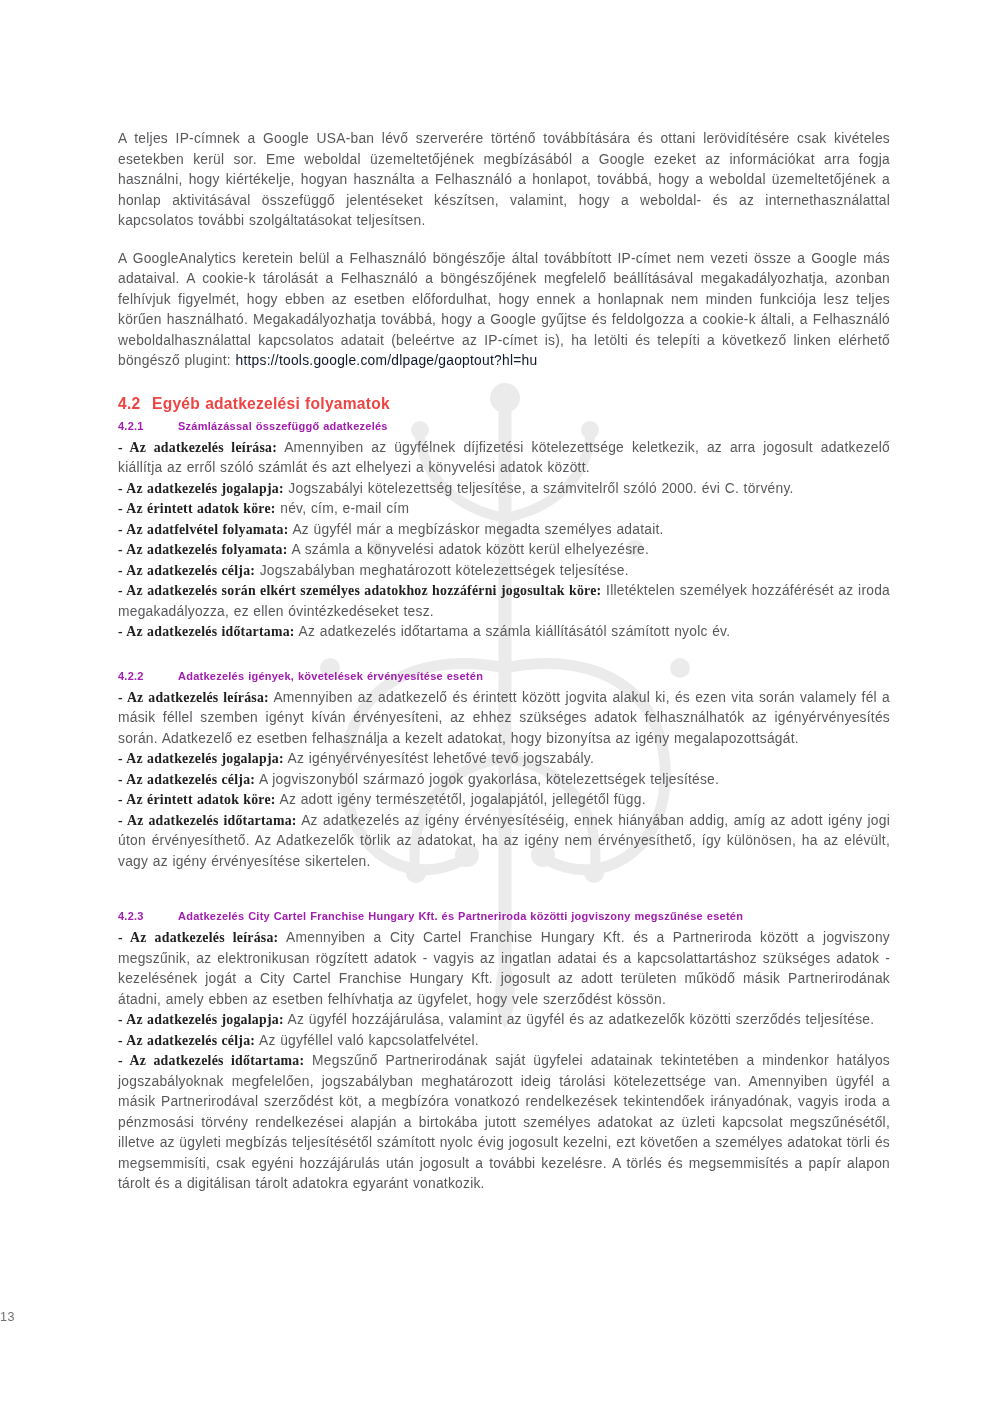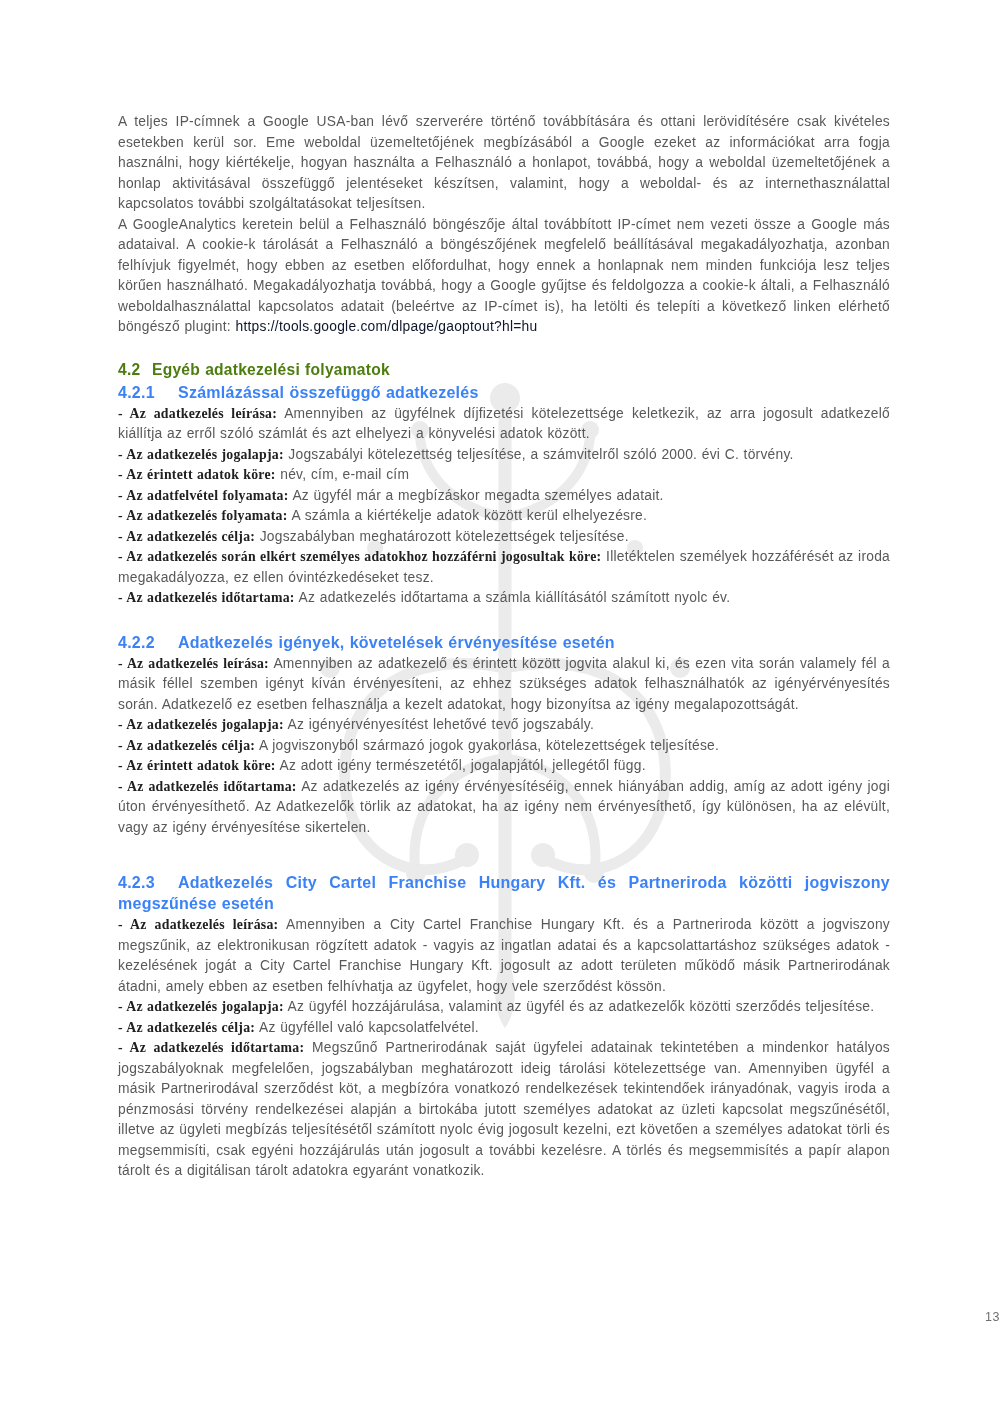--- a/index.html
+++ b/index.html
@@ -23,49 +23,49 @@
     left: 118px;
     top: 112px;
     width: 772px;
     z-index: 1;
     color: #58585b;
     font-size: 13.8px;
     line-height: 20.5px;
     letter-spacing: 0.25px;
     word-spacing: 0.5px;
   }
-  .body-p { text-align: justify; }
+  .body-p { text-align: justify; margin-top: 17px; }
   .item { text-align: justify; }
   .item .lbl { font-weight: bold; color: #202022; font-family: Liberation Serif, serif; }
   .h-main {
     margin-top: 21px;
     font-size: 15.6px;
     font-weight: bold;
-    color: #4d7c0f;
+    color: #ef4444;
     line-height: 22px;
   }
   .h-main .h-num { display: inline-block; min-width: 34px; }
   .h-sub {
     margin-top: 1px;
     margin-bottom: 1px;
-    font-size: 16px;
+    font-size: 11px;
     font-weight: bold;
-    color: #3b82f6;
+    color: #a21caf;
     line-height: 21px;
   }
   .h-sub .h-num { display: inline-block; min-width: 60px; }
   .h-sub.gap { margin-top: 23px; }
   .h-sub.gap-lg { margin-top: 34px; text-align: justify; }
   .url { color: #0f172a; text-decoration: none; }
   .page-number {
     position: absolute;
     left: 0;
     right: 0;
     top: 1310px;
-    text-align: right;
+    text-align: left;
     font-size: 12.5px;
     color: #6f6f71;
     letter-spacing: 0.5px;
     z-index: 1;
   }
 </style>
 </head>
 <body>
 
 <div class="page">
@@ -108,21 +108,21 @@
 
     <div>
   <p class="item"><strong class="lbl">- Az adatkezelés leírása:</strong><span class="txt"> Amennyiben az ügyfélnek díjfizetési kötelezettsége keletkezik, az arra jogosult adatkezelő kiállítja az erről szóló számlát és azt elhelyezi a könyvelési adatok között.</span></p>
 
   <p class="item"><strong class="lbl">- Az adatkezelés jogalapja:</strong><span class="txt"> Jogszabályi kötelezettség teljesítése, a számvitelről szóló 2000. évi C. törvény.</span></p>
 
   <p class="item"><strong class="lbl">- Az érintett adatok köre:</strong><span class="txt"> név, cím, e-mail cím</span></p>
 
   <p class="item"><strong class="lbl">- Az adatfelvétel folyamata:</strong><span class="txt"> Az ügyfél már a megbízáskor megadta személyes adatait.</span></p>
 
-  <p class="item"><strong class="lbl">- Az adatkezelés folyamata:</strong><span class="txt"> A számla a kiértékelje adatok között kerül elhelyezésre.</span></p>
+  <p class="item"><strong class="lbl">- Az adatkezelés folyamata:</strong><span class="txt"> A számla a könyvelési adatok között kerül elhelyezésre.</span></p>
 
   <p class="item"><strong class="lbl">- Az adatkezelés célja:</strong><span class="txt"> Jogszabályban meghatározott kötelezettségek teljesítése.</span></p>
 
   <p class="item"><strong class="lbl">- Az adatkezelés során elkért személyes adatokhoz hozzáférni jogosultak köre:</strong><span class="txt"> Illetéktelen személyek hozzáférését az iroda megakadályozza, ez ellen óvintézkedéseket tesz.</span></p>
 
   <p class="item"><strong class="lbl">- Az adatkezelés időtartama:</strong><span class="txt"> Az adatkezelés időtartama a számla kiállításától számított nyolc év.</span></p>
 </div>
 
     <h3 class="h-sub gap"><span class="h-num">4.2.2</span><span>Adatkezelés igények, követelések érvényesítése esetén</span></h3>
 

